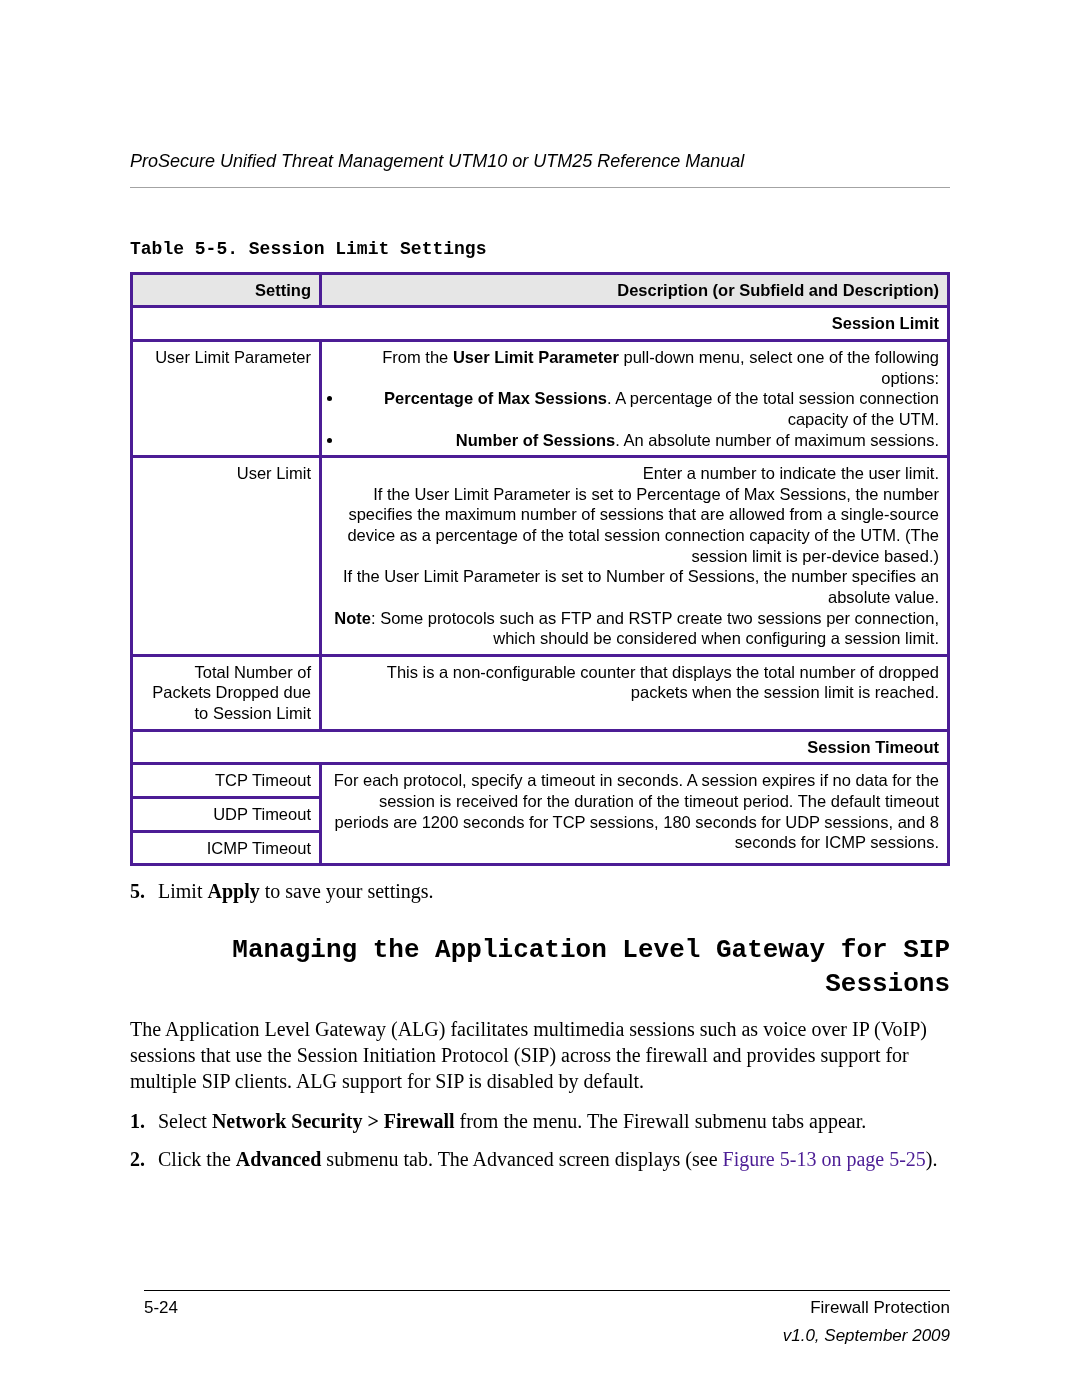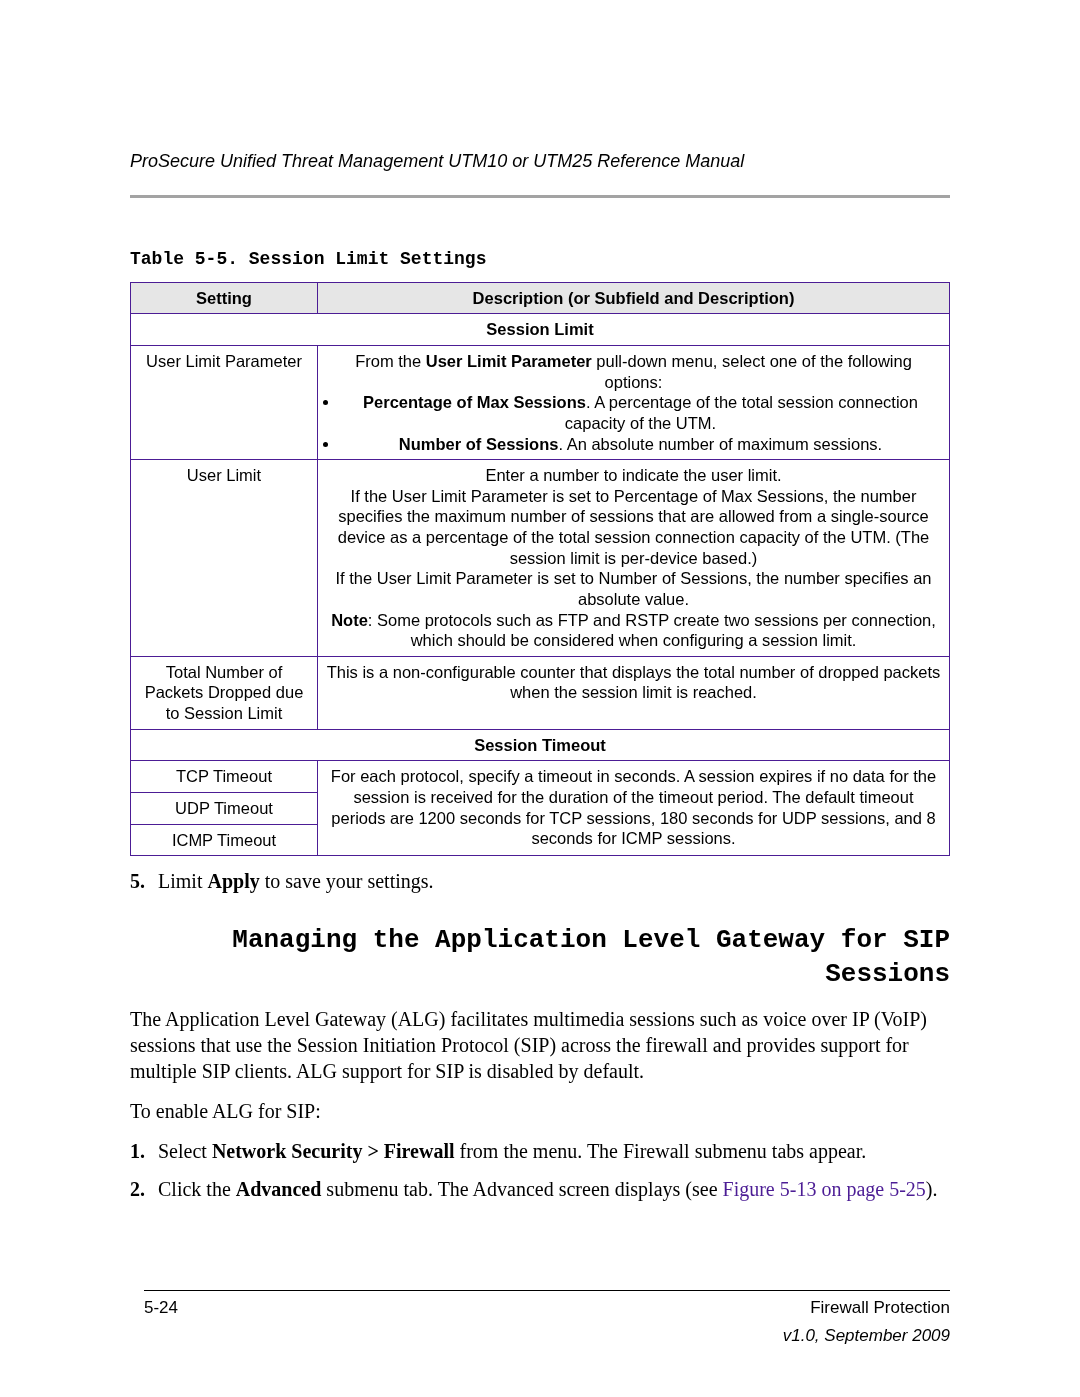--- a/index.html
+++ b/index.html
@@ -16,41 +16,41 @@
     position: relative;
     box-sizing: border-box;
     padding: 150px 130px 0 130px;
     font-size: 19px;
     line-height: 1.3;
   }
   .running-head {
     font-style: italic;
     font-family: Helvetica, Arial, sans-serif;
     font-size: 18px;
-    border-bottom: 3px solid #a3a3a3;
-    padding-bottom: 22px;
+    border-bottom: 1px solid #a3a3a3;
+    padding-bottom: 14px;
     margin-bottom: 50px;
   }
   .table-caption {
     font-family: Liberation Mono, monospace;
     font-weight: bold;
     font-size: 18px;
     margin-bottom: 10px;
   }
   table {
     border-collapse: collapse;
     width: 100%;
     font-family: Helvetica, Arial, sans-serif;
     font-size: 16.5px;
     line-height: 1.25;
   }
   th, td {
-    border: 1px solid #4c1d95;
+    border: 3px solid #4c1d95;
     padding: 5px 8px;
-    text-align: center;
+    text-align: right;
     vertical-align: top;
   }
   thead th {
     background: #e6e6e6;
     font-weight: bold;
   }
   .section-row td {
     font-weight: bold;
   }
   .col-setting {
@@ -163,21 +163,20 @@
   <div class="step">
     <span class="num">5.</span>
     <span class="body">
       <span>Limit </span><b>Apply</b><span> to save your settings.</span>
     </span>
   </div>
 
   <h2 class="section-heading">Managing the Application Level Gateway for SIP Sessions</h2>
 
   <p class="body-para">The Application Level Gateway (ALG) facilitates multimedia sessions such as voice over IP (VoIP) sessions that use the Session Initiation Protocol (SIP) across the firewall and provides support for multiple SIP clients. ALG support for SIP is disabled by default.</p>
-  <p class="body-para">To enable ALG for SIP:</p>
 
   <div class="step">
     <span class="num">1.</span>
     <span class="body">
       <span>Select </span><b>Network Security &gt; Firewall</b><span> from the menu. The Firewall submenu tabs appear.</span>
     </span>
   </div>
 
   <div class="step">
     <span class="num">2.</span>

